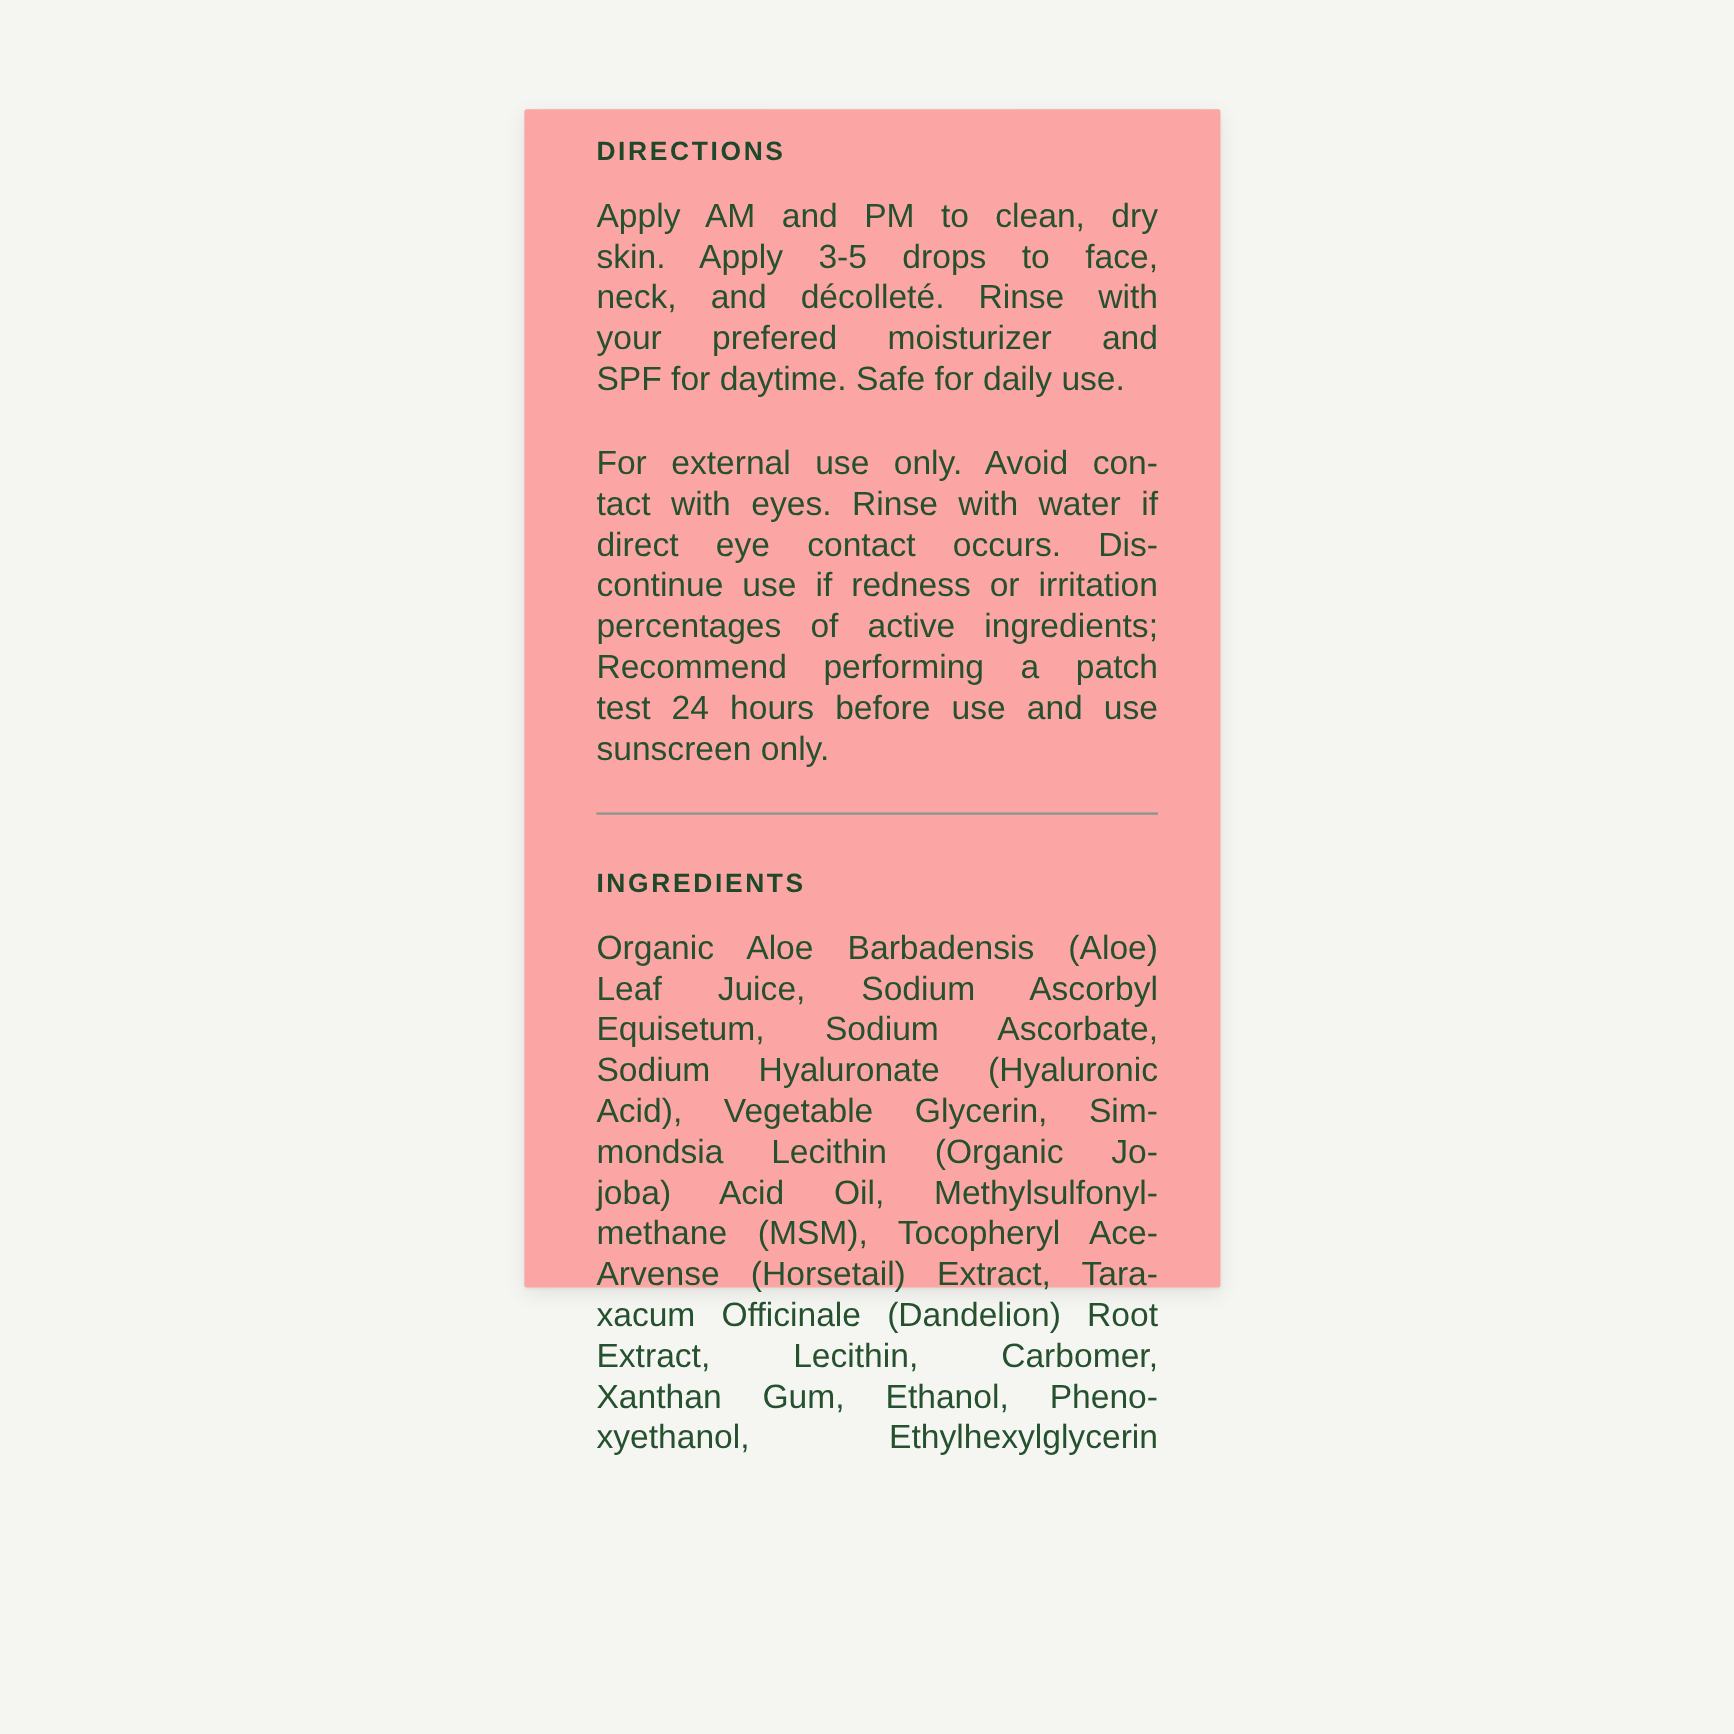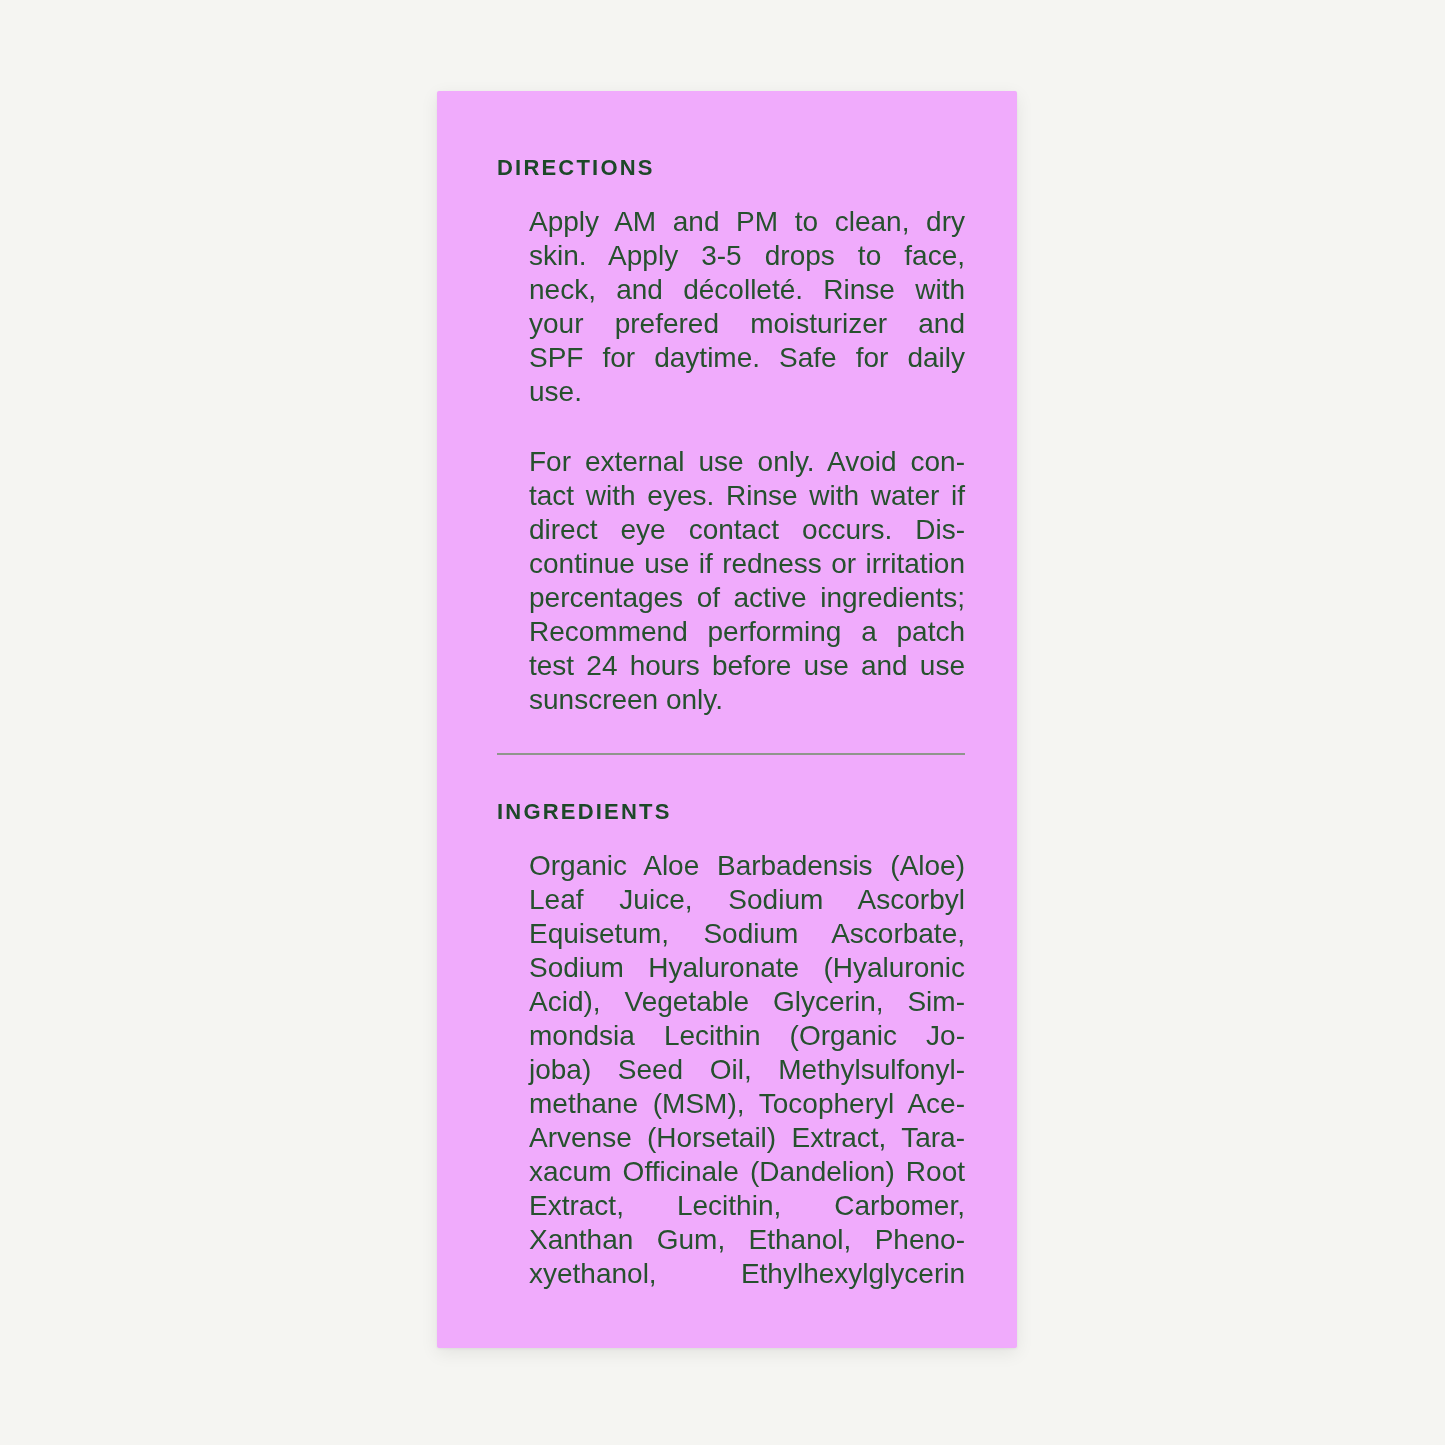--- a/index.html
+++ b/index.html
@@ -14,46 +14,45 @@
     position: relative;
     width: 1445px;
     height: 1445px;
     background: #f5f5f2;
   }
   .card {
     position: absolute;
     left: 437px;
     top: 91px;
     width: 580px;
-    height: 1257px;
+    height: 982px;
     box-sizing: border-box;
-    background: #f0abfc;
+    background: #fca5a5;
     border-radius: 2px;
     box-shadow: 0 5px 18px rgba(0,0,0,0.08), 0 1px 3px rgba(0,0,0,0.05);
-    padding: 64px 52px 36px 60px;
+    padding: 22px 52px 36px 60px;
   }
   .section-heading {
     margin: 0 0 24px 0;
     font-size: 22px;
     font-weight: 700;
     letter-spacing: 2.2px;
     line-height: 26px;
     color: #1d4829;
   }
   .para {
     margin: 0;
     color: #26512e;
     font-size: 28px;
     line-height: 34px;
   }
   .para.warning { margin-top: 36px; }
   .line {
     text-align: justify;
     text-align-last: justify;
-    margin-left: 32px;
   }
   .line.final { text-align-last: left; }
   .divider {
     border: none;
     height: 2px;
     background: #8f968c;
     margin: 36px 0 44px 0;
   }
 </style>
 </head>
@@ -87,21 +86,21 @@
 
     <h2 class="section-heading">INGREDIENTS</h2>
 
     <div class="para ingredients">
       <div class="line">Organic Aloe Barbadensis (Aloe)</div>
       <div class="line">Leaf Juice, Sodium Ascorbyl</div>
       <div class="line">Equisetum, Sodium Ascorbate,</div>
       <div class="line">Sodium Hyaluronate (Hyaluronic</div>
       <div class="line">Acid), Vegetable Glycerin, Sim-</div>
       <div class="line">mondsia Lecithin (Organic Jo-</div>
-      <div class="line">joba) Seed Oil, Methylsulfonyl-</div>
+      <div class="line">joba) Acid Oil, Methylsulfonyl-</div>
       <div class="line">methane (MSM), Tocopheryl Ace-</div>
       <div class="line">Arvense (Horsetail) Extract, Tara-</div>
       <div class="line">xacum Officinale (Dandelion) Root</div>
       <div class="line">Extract, Lecithin, Carbomer,</div>
       <div class="line">Xanthan Gum, Ethanol, Pheno-</div>
       <div class="line">xyethanol, Ethylhexylglycerin</div>
     </div>
 
   </section>
 </div>

